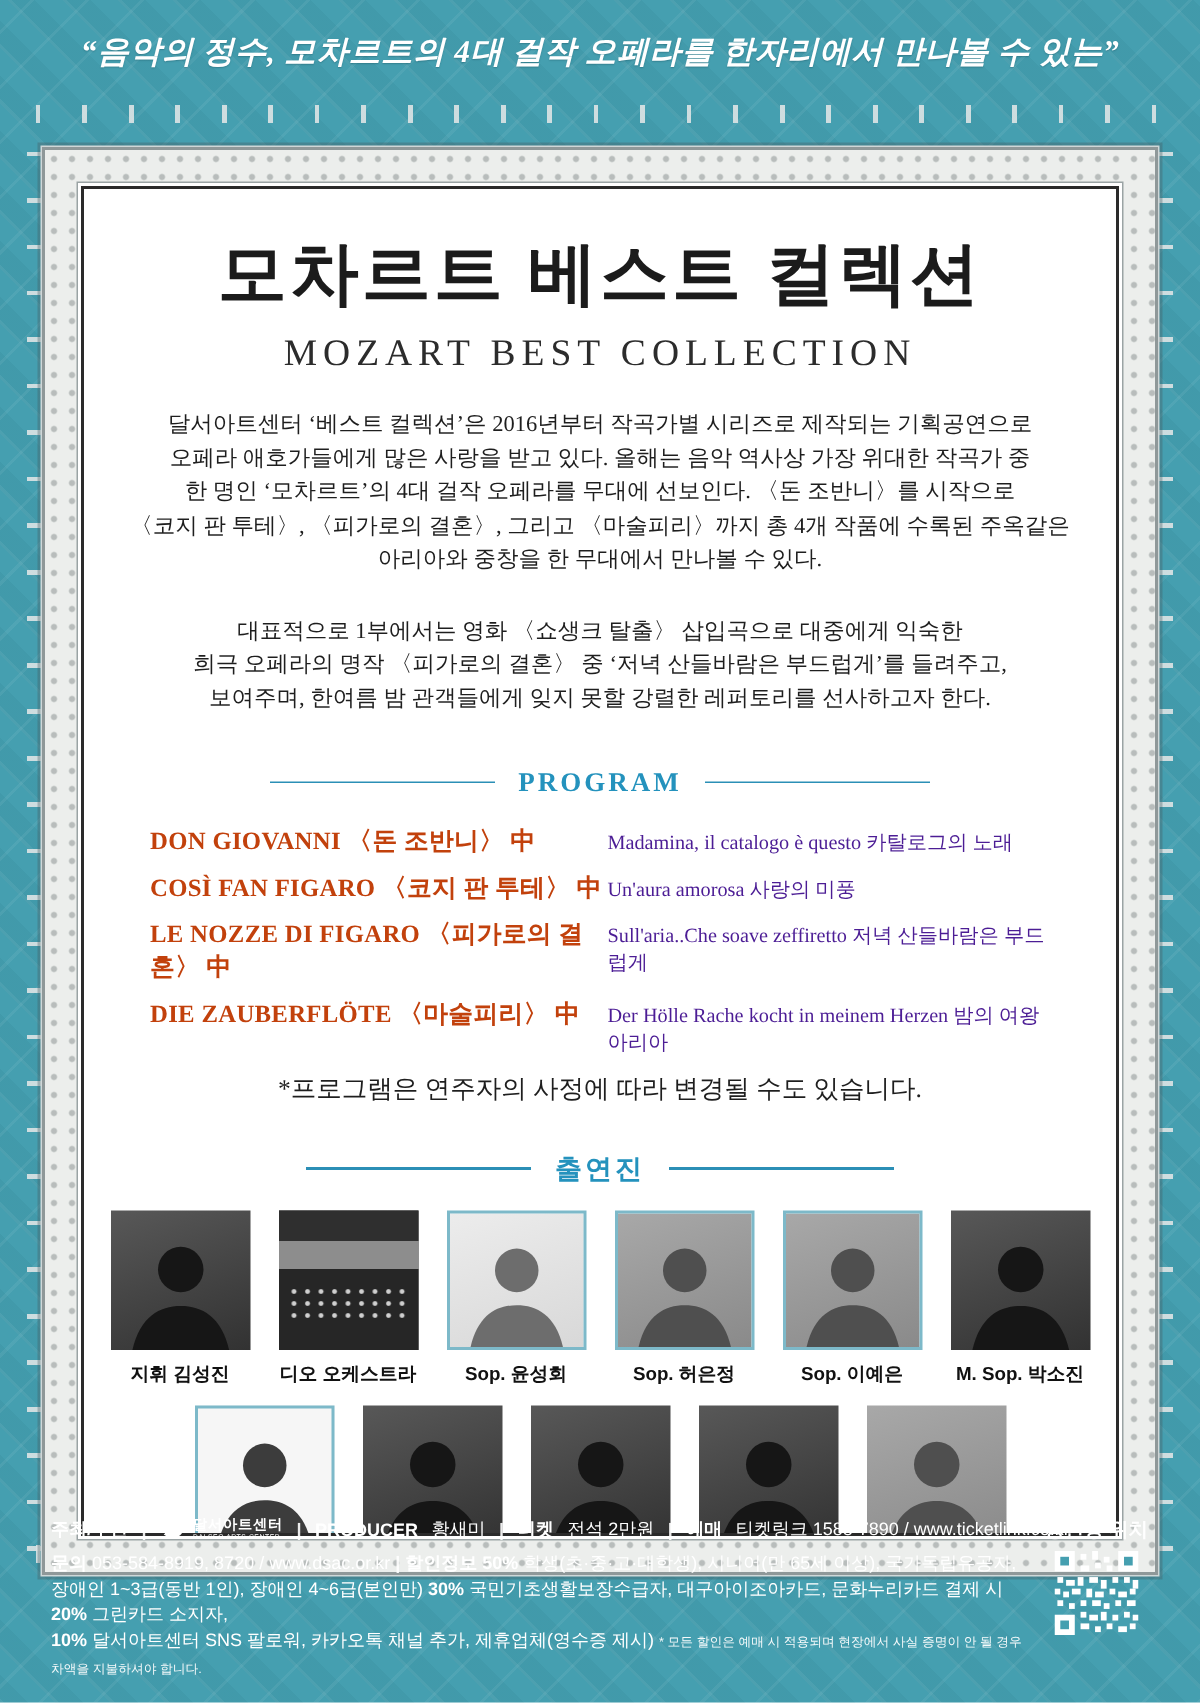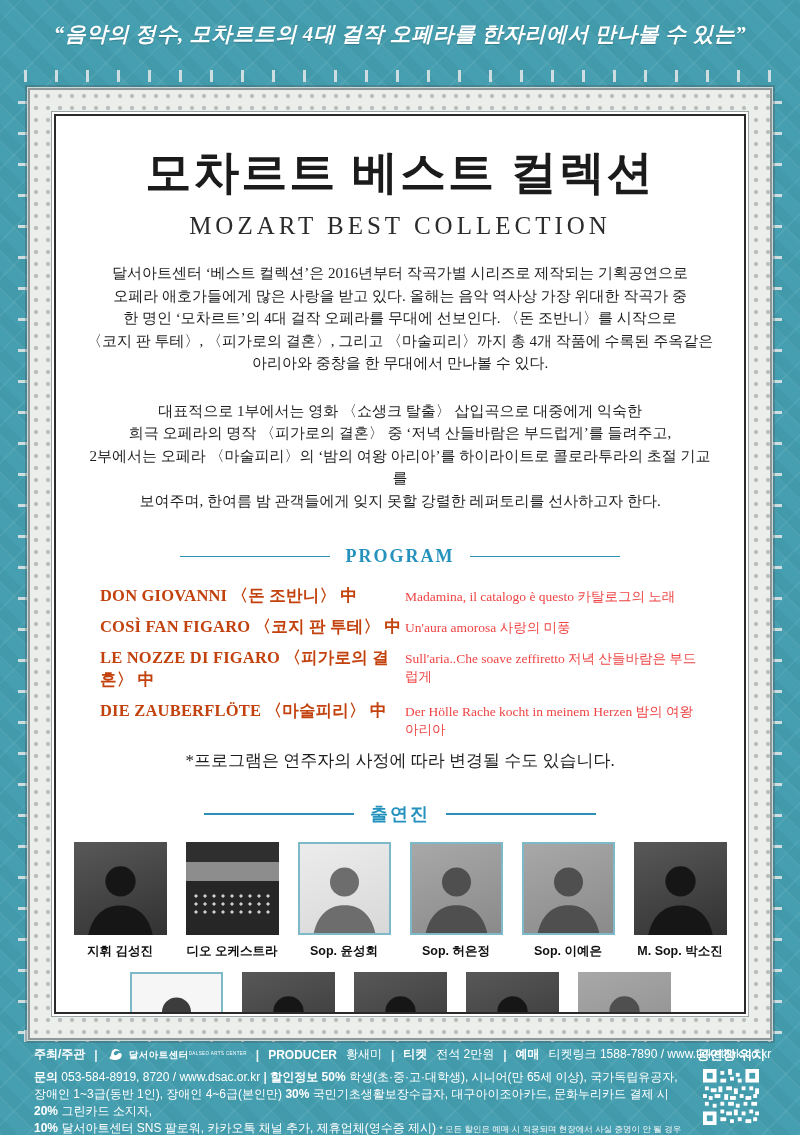--- a/index.html
+++ b/index.html
@@ -21,21 +21,21 @@
     font-family:"Liberation Serif", serif;
     text-shadow:0 1px 1px rgba(0,40,50,0.25);
   }
   
   .spikes { position:absolute; background:repeating-linear-gradient(90deg,#dde4e5 0 3px, transparent 3px 31px); opacity:.9; }
   .spikes.top { left:24px; right:24px; top:70px; height:12px; }
   .spikes.bottom { left:24px; right:24px; top:1030px; height:12px; }
   .spikes.vert { top:76px; height:958px; width:12px; background:repeating-linear-gradient(0deg,#dde4e5 0 3px, transparent 3px 31px); }
   .spikes.left { left:18px; } .spikes.right { right:18px; }
   .frame {
-    position:absolute; left:28px; top:88px; width:744px; height:952px;
+    position:absolute; left:28px; top:98px; width:744px; height:952px;
     background-color:#eceeec;
     background-image:radial-gradient(circle at 6px 6px, rgba(120,128,128,0.45) 1.5px, transparent 2.6px);
     background-size:12px 12px;
     border:2px solid #8f9899;
     box-shadow:0 0 0 1px #cfd7d8, 0 0 0 3px rgba(70,90,95,0.35);
     padding:24px;
   }
   .frame-inner {
     width:100%; height:100%; background:#ffffff;
     border:2px solid #2a2a2a;
@@ -62,21 +62,21 @@
   .sec-head .rule { height:1.5px; background:#2b8fb6; flex:0 0 150px; }
   .sec-head .txt { color:#2492bd; font-weight:bold; letter-spacing:2px;
     font-family:"Liberation Serif", serif; }
   .program-head { margin-top:34px; } .program-head .txt { font-size:18px; }
   .cast-head { margin-top:30px; } .cast-head .txt { font-size:18px; }
   
   .program-list { margin:18px auto 0; width:600px; }
   .program-row { display:flex; align-items:baseline; margin-bottom:9px; }
   .program-row .work { flex:0 0 305px; font-weight:bold; font-size:16.5px;
     color:#c2410c; font-family:"Liberation Serif", serif; letter-spacing:0.2px; }
-  .program-row .piece { flex:1; font-size:13.5px; color:#ef4444;
+  .program-row .piece { flex:1; font-size:13.5px; color:#4c1d95;
     font-family:"Liberation Serif", serif; }
   .program-note { margin-top:10px; text-align:center; font-size:17px;
     color:#1e1e1e; font-family:"Liberation Serif", serif; }
   
   .cast-row { display:flex; justify-content:center; gap:19px; margin-top:16px; }
   .cast-row.row2 { margin-top:12px; }
   .cast-cell { width:93px; }
   .photo { width:93px; height:93px; position:relative; overflow:hidden; color:#2e2e2e; }
   .photo svg { position:absolute; left:0; top:6px; width:100%; height:100%; }
   .photo.bordered { border:2px solid #7db9c9; }
@@ -86,31 +86,31 @@
   .ph-white { background:#f6f6f6; color:#3c3c3c; }
   .ph-orch  { background:linear-gradient(#2f2f2f 0 22%, #8d8d8d 22% 42%, #262626 42%);
     color:transparent;
     background-color:#2a2a2a; }
   .ph-orch::after { content:""; position:absolute; left:8%; right:8%; top:55%; height:26%;
     background-image:radial-gradient(circle at 3px 3px, #cfcfcf 1.2px, transparent 2px);
     background-size:9px 8px; }
   .cast-name { margin-top:8px; text-align:center; font-size:12.5px; font-weight:bold;
     color:#111; white-space:nowrap; }
   
-  .footer { position:absolute; left:0; top:1042px; width:800px; height:93px;
+  .footer { position:absolute; left:0; top:1007px; width:800px; height:93px;
     color:#ffffff; padding:4px 34px 0 34px; font-size:12px; }
   .f-line { display:flex; align-items:center; gap:9px; white-space:nowrap; }
   .f-line.l1 { margin-bottom:6px; }
   .f-line .b { font-weight:bold; }
   .f-sep { opacity:0.9; font-weight:bold; }
   .f-wrap { width:650px; line-height:17px; }
   .f-wrap .b { font-weight:bold; }
   .f-note { font-size:8.5px; opacity:0.95; }
   .org { display:flex; align-items:center; gap:5px; }
-  .org .org-txt { display:flex; line-height:1; }
+  .org .org-txt { display:flex; flex-direction:column; line-height:1; }
   .org .kr { font-size:9.5px; font-weight:bold; letter-spacing:0.5px; }
   .org .en { font-size:4.5px; letter-spacing:0.4px; margin-top:2px; }
   .venue { position:absolute; right:34px; top:4px; width:70px; text-align:center; }
   .venue .v-label { font-weight:bold; font-size:13px; margin-bottom:5px; }
   .qr { width:56px; height:56px; margin:0 auto; }
 </style>
 </head>
 <body>
 
 <div class="tagline">“음악의 정수, 모차르트의 4대 걸작 오페라를 한자리에서 만나볼 수 있는”</div>
@@ -130,21 +130,20 @@
       <div>달서아트센터 ‘베스트 컬렉션’은 2016년부터 작곡가별 시리즈로 제작되는 기획공연으로</div>
       <div>오페라 애호가들에게 많은 사랑을 받고 있다. 올해는 음악 역사상 가장 위대한 작곡가 중</div>
       <div>한 명인 ‘모차르트’의 4대 걸작 오페라를 무대에 선보인다. 〈돈 조반니〉를 시작으로</div>
       <div>〈코지 판 투테〉, 〈피가로의 결혼〉, 그리고 〈마술피리〉까지 총 4개 작품에 수록된 주옥같은</div>
       <div>아리아와 중창을 한 무대에서 만나볼 수 있다.</div>
     </div>
 
     <div class="para second">
       <div>대표적으로 1부에서는 영화 〈쇼생크 탈출〉 삽입곡으로 대중에게 익숙한</div>
       <div>희극 오페라의 명작 〈피가로의 결혼〉 중 ‘저녁 산들바람은 부드럽게’를 들려주고,</div>
-      <div>2부에서는 오페라 〈마술피리〉의 ‘밤의 여왕 아리아’를 하이라이트로 콜로라투라의 초절 기교를</div>
       <div>보여주며, 한여름 밤 관객들에게 잊지 못할 강렬한 레퍼토리를 선사하고자 한다.</div>
     </div>
 
     <div class="sec-head program-head">
       <div class="rule"></div>
       <div class="txt">PROGRAM</div>
       <div class="rule"></div>
     </div>
 
     <div class="program-list">

